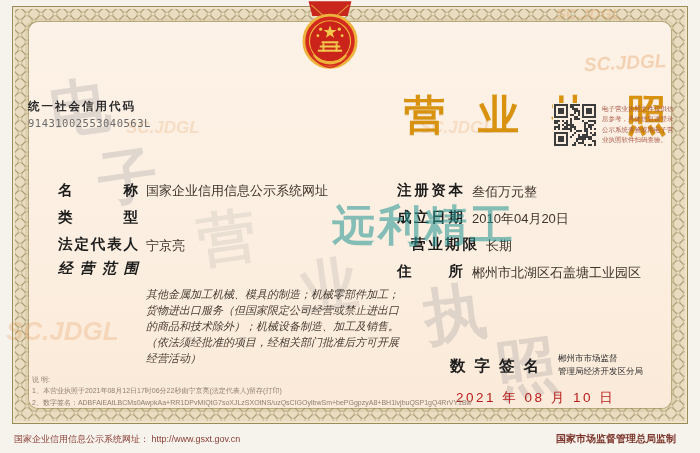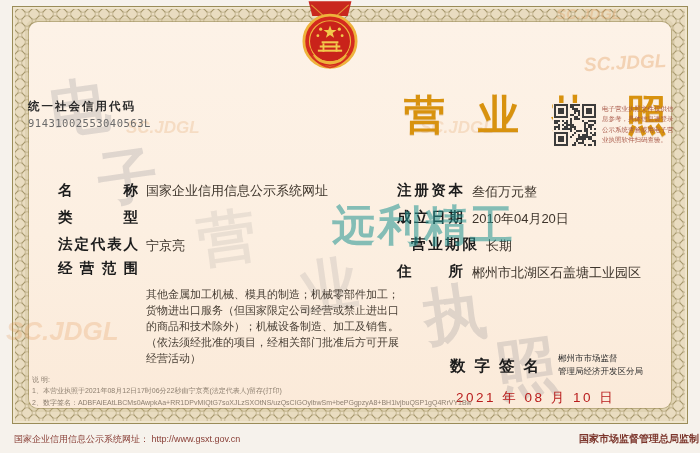--- a/index.html
+++ b/index.html
@@ -42,36 +42,36 @@
   
   .row{position:absolute;display:flex;z-index:5;}
   .flabel{font-weight:bold;font-size:14.5px;color:#1c1c1c;display:inline-block;
     text-align:justify;text-align-last:justify;flex:none;}
   .left .flabel{width:80px;margin-right:8px;}
   .right .flabel{width:66px;margin-right:9px;}
   .fvalue{font-size:13px;color:#3d342b;padding-top:1.5px;}
   .scope .fvalue{font-size:11px;line-height:1.45;width:260px;padding-top:2px;color:#46engraved;margin-top:26px;}
   .scope .fvalue{color:#473e34;}
   .rowL1{left:58px;top:180px;align-items:flex-end;} .rowL2{left:58px;top:208px;}
-  .rowL3{left:58px;top:235px;} .rowL4{left:58px;top:259px;}
+  .rowL3{left:58px;top:235px;} .rowL4{left:58px;top:259px;font-style:italic;}
   .rowR1{left:397px;top:181px;} .rowR2{left:397px;top:208px;}
   .rowR3{left:411px;top:235px;} .rowR4{left:397px;top:262px;}
   
   .registrar-label{position:absolute;left:450px;top:356px;z-index:5;
     font-size:15.5px;font-weight:bold;color:#1c1c1c;letter-spacing:9px;}
   .registrar-val{position:absolute;left:558px;top:352px;z-index:5;
     font-size:8.5px;color:#2d2d2d;line-height:1.55;}
   .issue-date{position:absolute;left:456px;top:389px;z-index:5;
     font-size:13.5px;color:#b91c1c;letter-spacing:2.5px;}
   
   .notes{position:absolute;left:32px;top:373px;z-index:5;color:#8e8071;}
   .notes div{font-size:7px;margin-top:1.5px;white-space:nowrap;overflow:hidden;max-width:455px;}
   
   .footer-left{position:absolute;left:14px;top:433px;z-index:3;font-size:9px;color:#8a4038;}
-  .footer-right{position:absolute;right:1px;top:432px;z-index:3;font-size:10px;font-weight:bold;color:#7c362c;}
+  .footer-right{position:absolute;right:24px;top:432px;z-index:3;font-size:10px;font-weight:bold;color:#7c362c;}
   
   .wm-char{position:absolute;z-index:4;font-weight:bold;color:rgba(125,125,130,.22);transform:rotate(-8deg);}
   .w0{left:50px;top:68px;font-size:60px;}
   .w1{left:98px;top:138px;font-size:60px;}
   .w2{left:198px;top:200px;font-size:58px;color:rgba(125,125,130,.14);}
   .w3{left:300px;top:248px;font-size:58px;color:rgba(125,125,130,.16);}
   .w4{left:424px;top:272px;font-size:62px;}
   .w5{left:496px;top:326px;font-size:62px;}
   .wm-company{position:absolute;left:292px;top:197px;z-index:6;
     font-size:43px;font-weight:bold;letter-spacing:3px;color:rgba(32,148,146,.55);margin-left:40px;}

